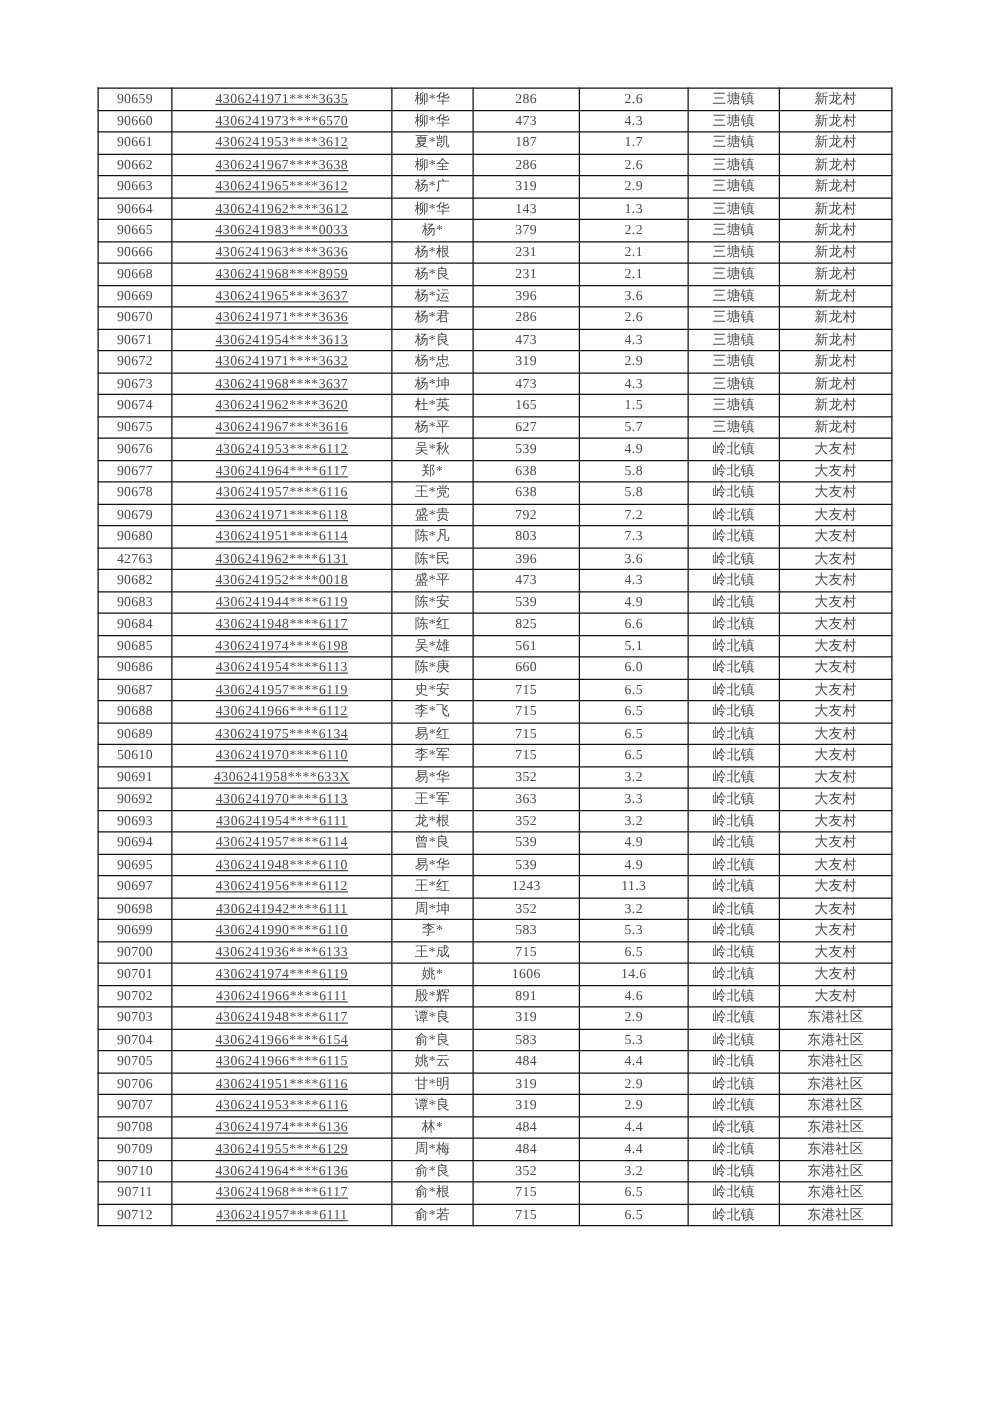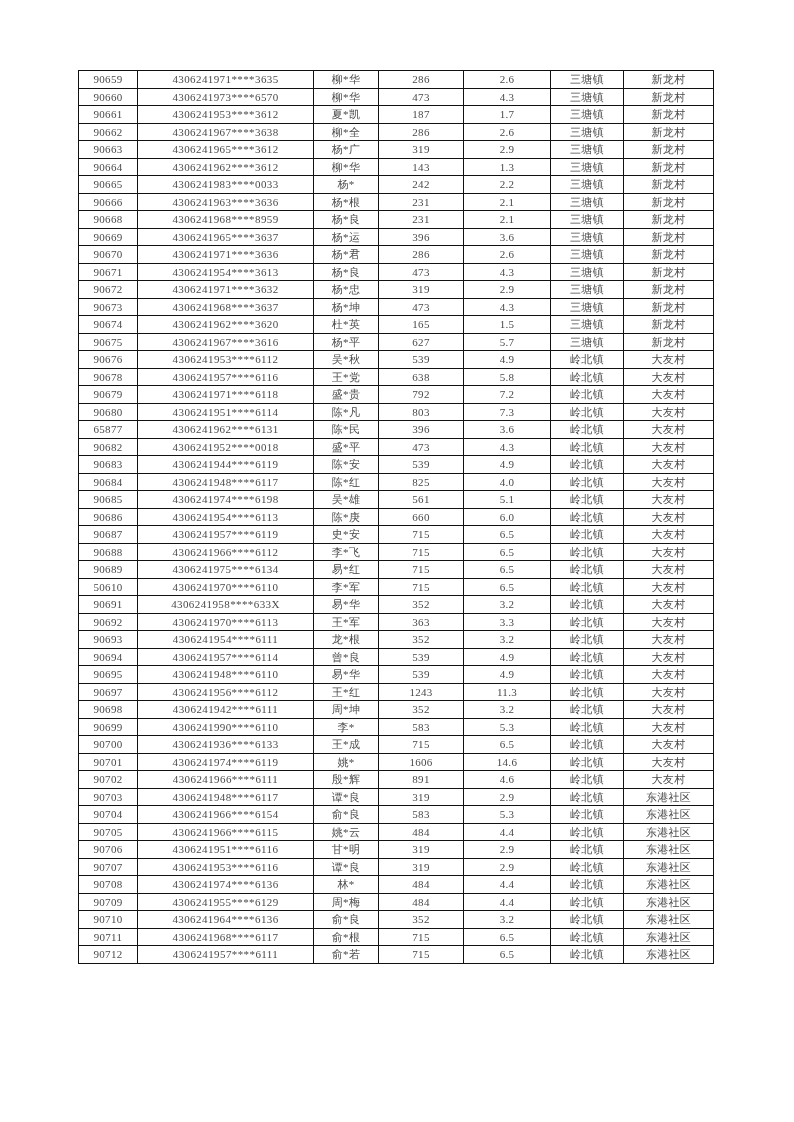--- a/index.html
+++ b/index.html
@@ -29,21 +29,21 @@
     padding: 0;
     text-align: center;
     vertical-align: middle;
     font-size: 11px;
     line-height: 16.5px;
     color: #4a4a4a;
     white-space: nowrap;
     overflow: hidden;
     letter-spacing: 0.3px;
   }
-  table.records td.c-id { letter-spacing: 0.4px; }
+  table.records td.c-id { letter-spacing: 0.4px; text-decoration: underline; }
 </style>
 </head>
 <body>
 
 <div class="page">
   <table class="records">
     <colgroup>
       <col style="width:59px">
       <col style="width:176px">
       <col style="width:65px">
@@ -104,21 +104,21 @@
           <td>柳*华</td>
           <td>143</td>
           <td>1.3</td>
           <td>三塘镇</td>
           <td>新龙村</td>
         </tr>
         <tr>
           <td>90665</td>
           <td class="c-id">4306241983****0033</td>
           <td>杨*</td>
-          <td>242</td>
+          <td>379</td>
           <td>2.2</td>
           <td>三塘镇</td>
           <td>新龙村</td>
         </tr>
         <tr>
           <td>90666</td>
           <td class="c-id">4306241963****3636</td>
           <td>杨*根</td>
           <td>231</td>
           <td>2.1</td>
@@ -200,20 +200,29 @@
         <tr>
           <td>90676</td>
           <td class="c-id">4306241953****6112</td>
           <td>吴*秋</td>
           <td>539</td>
           <td>4.9</td>
           <td>岭北镇</td>
           <td>大友村</td>
         </tr>
         <tr>
+          <td>90677</td>
+          <td class="c-id">4306241964****6117</td>
+          <td>郑*</td>
+          <td>638</td>
+          <td>5.8</td>
+          <td>岭北镇</td>
+          <td>大友村</td>
+        </tr>
+        <tr>
           <td>90678</td>
           <td class="c-id">4306241957****6116</td>
           <td>王*党</td>
           <td>638</td>
           <td>5.8</td>
           <td>岭北镇</td>
           <td>大友村</td>
         </tr>
         <tr>
           <td>90679</td>
@@ -227,21 +236,21 @@
         <tr>
           <td>90680</td>
           <td class="c-id">4306241951****6114</td>
           <td>陈*凡</td>
           <td>803</td>
           <td>7.3</td>
           <td>岭北镇</td>
           <td>大友村</td>
         </tr>
         <tr>
-          <td>65877</td>
+          <td>42763</td>
           <td class="c-id">4306241962****6131</td>
           <td>陈*民</td>
           <td>396</td>
           <td>3.6</td>
           <td>岭北镇</td>
           <td>大友村</td>
         </tr>
         <tr>
           <td>90682</td>
           <td class="c-id">4306241952****0018</td>
@@ -258,21 +267,21 @@
           <td>539</td>
           <td>4.9</td>
           <td>岭北镇</td>
           <td>大友村</td>
         </tr>
         <tr>
           <td>90684</td>
           <td class="c-id">4306241948****6117</td>
           <td>陈*红</td>
           <td>825</td>
-          <td>4.0</td>
+          <td>6.6</td>
           <td>岭北镇</td>
           <td>大友村</td>
         </tr>
         <tr>
           <td>90685</td>
           <td class="c-id">4306241974****6198</td>
           <td>吴*雄</td>
           <td>561</td>
           <td>5.1</td>
           <td>岭北镇</td>

